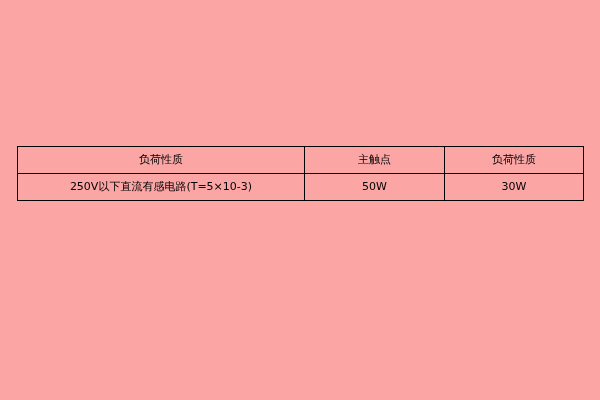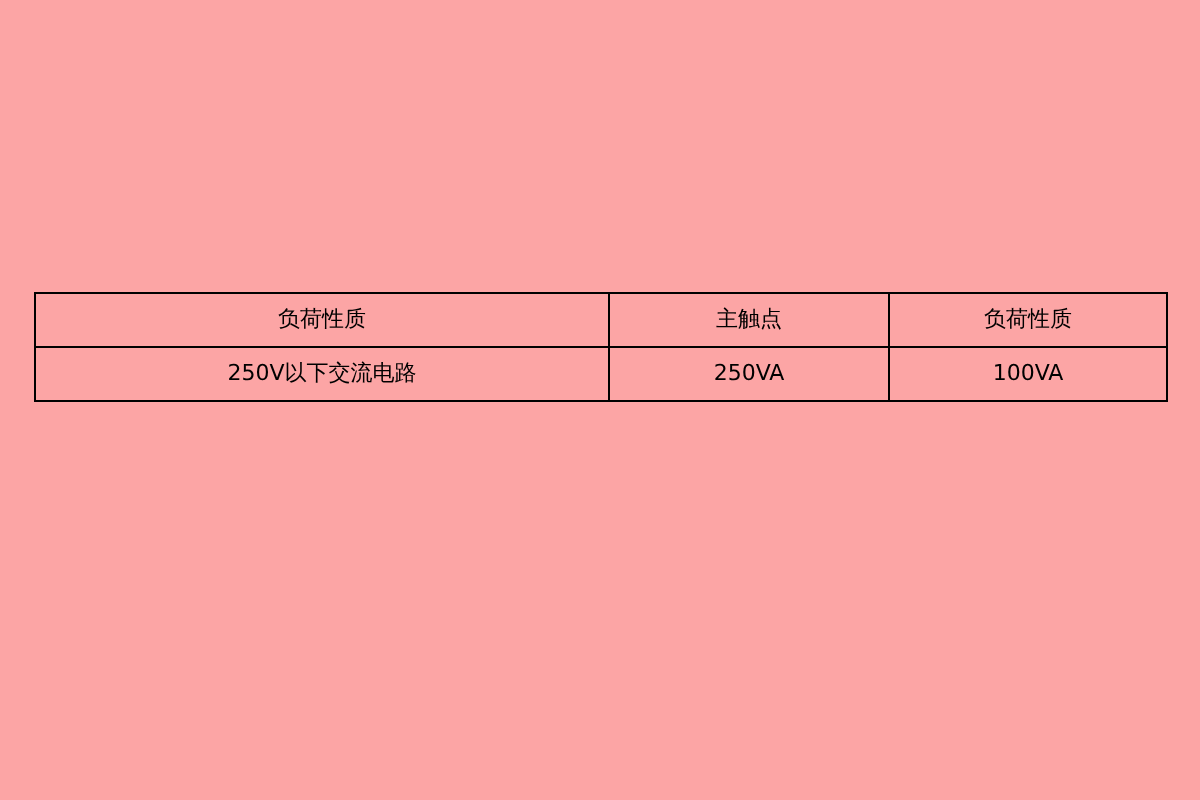--- a/index.html
+++ b/index.html
@@ -53,20 +53,20 @@
       <col class="c1">
       <col class="c2">
     </colgroup>
     <tbody>
       <tr>
         <td>负荷性质</td>
         <td>主触点</td>
         <td>负荷性质</td>
       </tr>
       <tr>
-        <td>250V以下交流电路</td>
-        <td>250VA</td>
-        <td>100VA</td>
+        <td>250V以下直流有感电路(T=5×10-3)</td>
+        <td>50W</td>
+        <td>30W</td>
       </tr>
     </tbody>
   </table>
 
 </div>
 
 </body></html>

